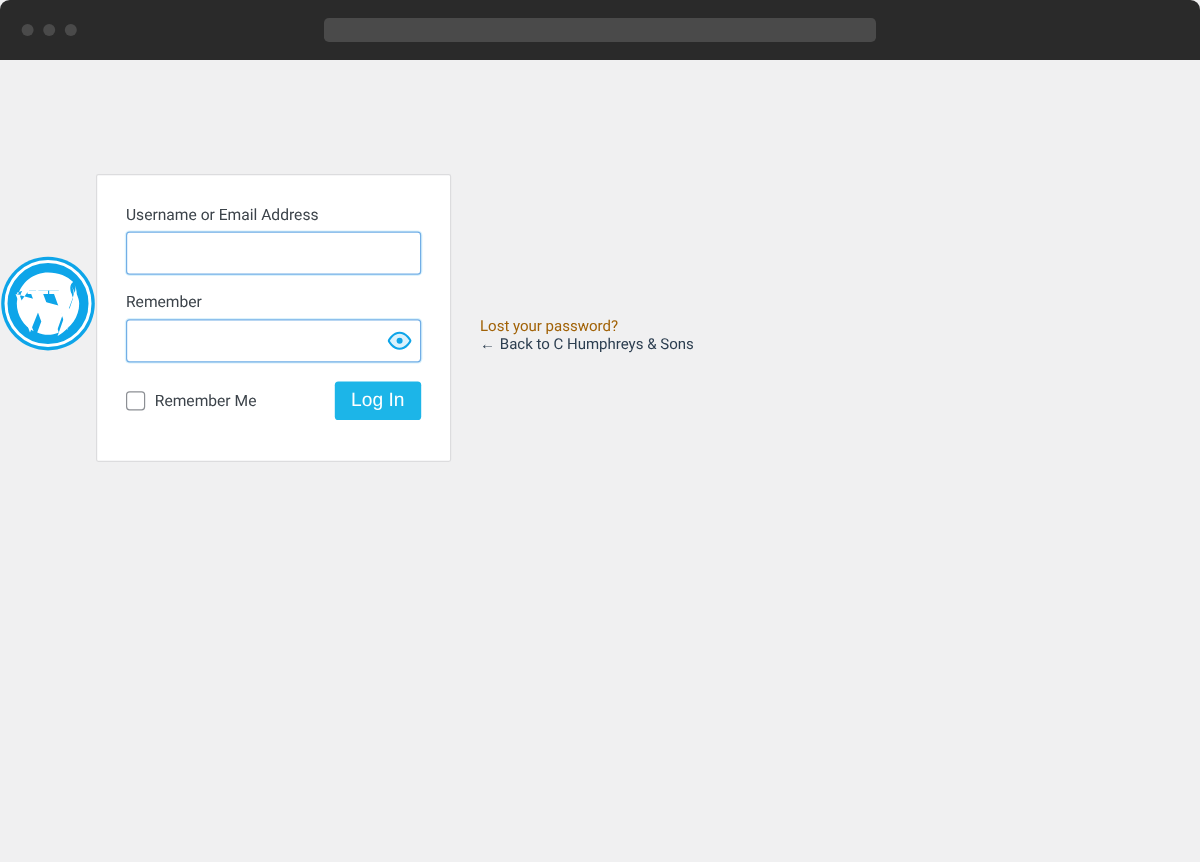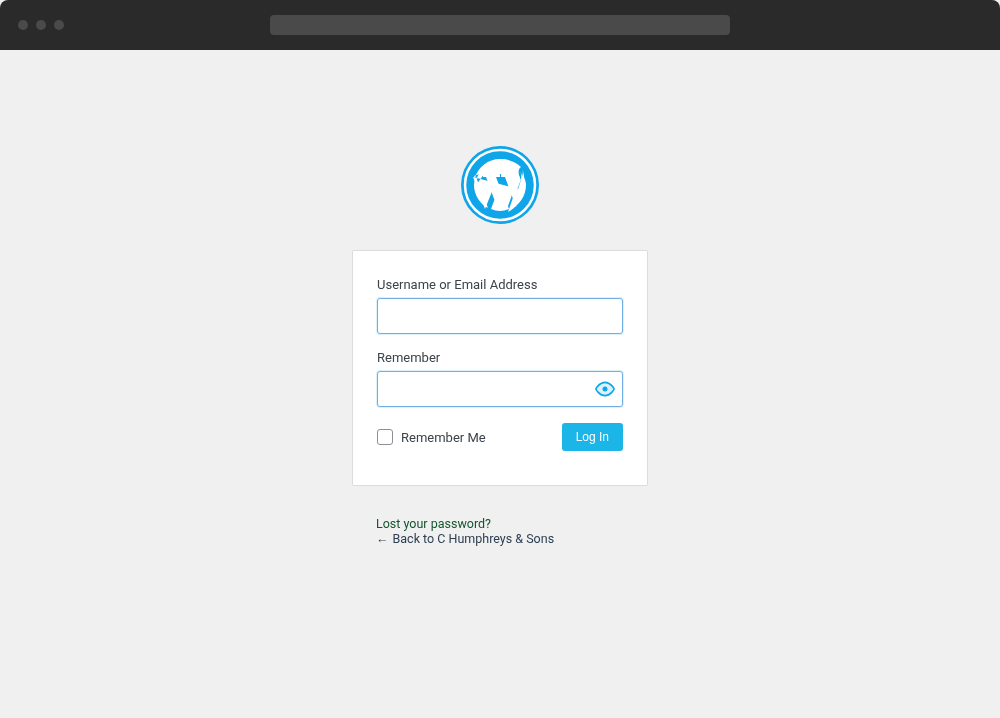--- a/index.html
+++ b/index.html
@@ -33,21 +33,21 @@
       position: absolute;
       left: 50%;
       transform: translateX(-50%);
       width: 460px;
       height: 20px;
       background: #4a4a4a;
       border-radius: 4px;
     }
     .content {
       display: flex;
-      flex-direction: column;
+      flex-direction: row;
       align-items: center;
       padding-top: 95px;
     }
     .logo {
       width: 80px;
       height: 80px;
       margin-bottom: 25px;
     }
     .login-form {
       width: 296px;
@@ -118,32 +118,32 @@
     .remember-label {
       font-size: 13px;
       color: #3c434a;
       cursor: pointer;
     }
     .login-button {
       background: #1cb5e8;
       color: #fff;
       border: none;
       padding: 7px 14px;
-      font-size: 12px;
+      font-size: 16px;
       border-radius: 3px;
       cursor: pointer;
     }
     .below-form {
       width: 296px;
       padding: 0 24px;
       margin-top: 30px;
     }
     .lost-password {
       font-size: 12.5px;
-      color: #14532d;
+      color: #a16207;
       text-decoration: none;
       display: block;
     }
     .back-link {
       font-size: 12.5px;
       color: #2c3e50;
       text-decoration: none;
       display: flex;
       align-items: center;
       gap: 4px;

